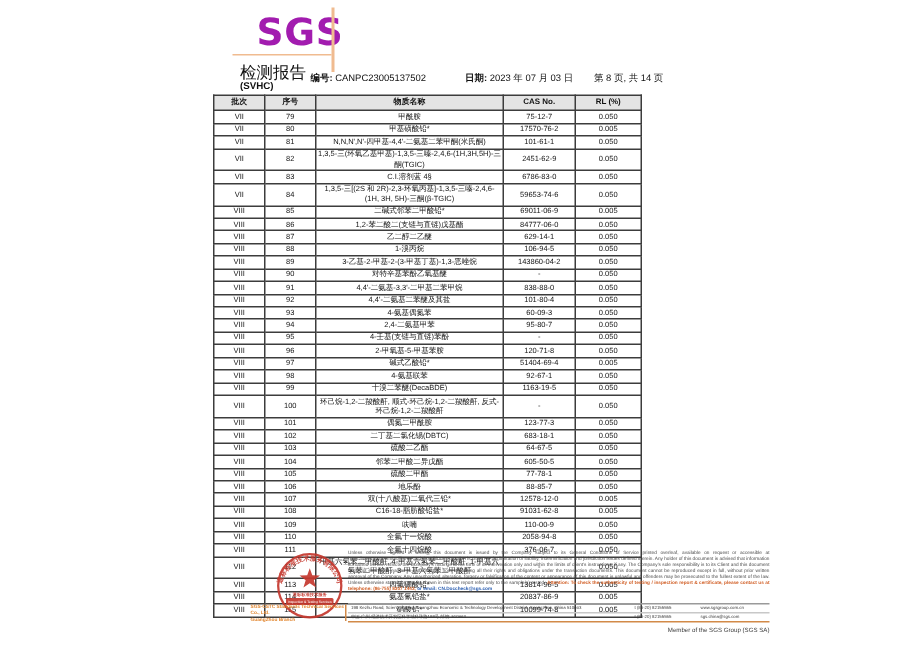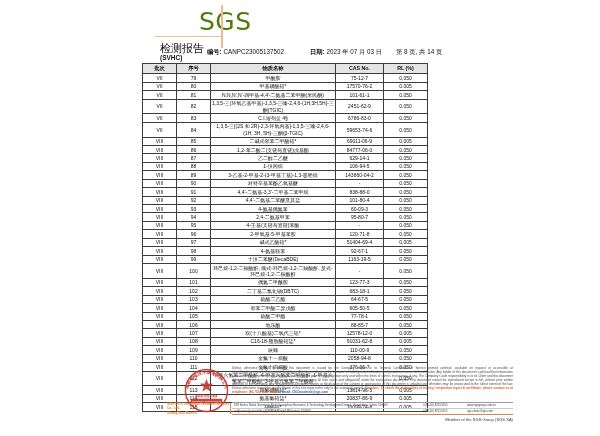--- a/index.html
+++ b/index.html
@@ -1,22 +1,22 @@
 <!DOCTYPE html>
 <html><head>
 <meta charset="utf-8">
 <style>
   * { margin:0; padding:0; box-sizing:border-box; }
   html,body { width:600px; height:436px; background:#ffffff;
     font-family:"Liberation Sans","DejaVu Sans",sans-serif; color:#1a1a1a; }
   .page { position:absolute; left:0; top:0; width:600px; height:436px; background:#fff; overflow:hidden; }
 
   
-  .logo-text { position:absolute; left:171px; top:7px; font-size:25px; font-weight:normal;
-    color:#4d7c0f; letter-spacing:0.5px; font-family:"DejaVu Sans","Liberation Sans",sans-serif;margin-left:28px; }
+  .logo-text { position:absolute; left:171px; top:7px; font-size:25px; font-weight:bold;
+    color:#a21caf; letter-spacing:0.5px; font-family:"DejaVu Sans","Liberation Sans",sans-serif; }
   .logo-hline { position:absolute; left:155px; top:35.5px; width:66px; height:1.5px; background:#f0bb90; }
   .logo-vline { position:absolute; left:221px; top:5px; width:1.5px; height:43px; background:#f0bb90; }
 
   
   .report-title { position:absolute; left:160px; top:41px; font-size:11px; font-weight:normal; color:#111; }
   .report-sub   { position:absolute; left:160px; top:54px; font-size:6.5px; font-weight:bold; color:#111; }
   .meta { position:absolute; top:48px; font-size:6.3px; color:#111; white-space:nowrap; }
   .meta b { font-weight:bold; }
   .meta-no   { left:207px; }
   .meta-date { left:310px; }

